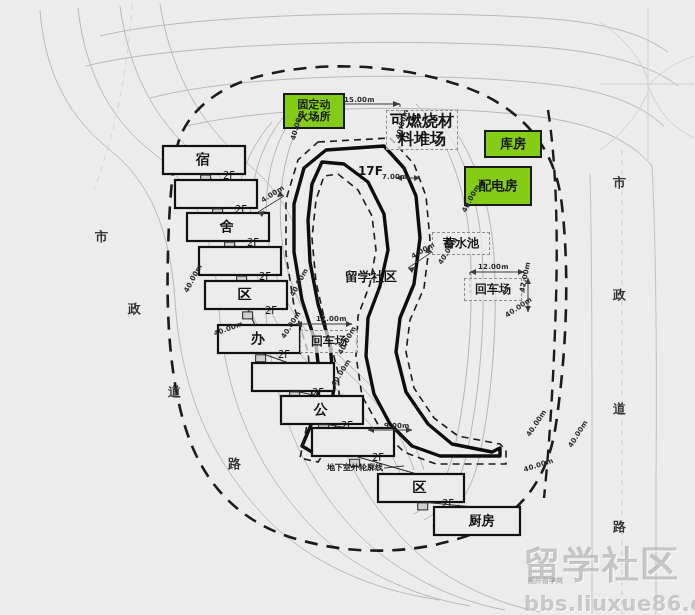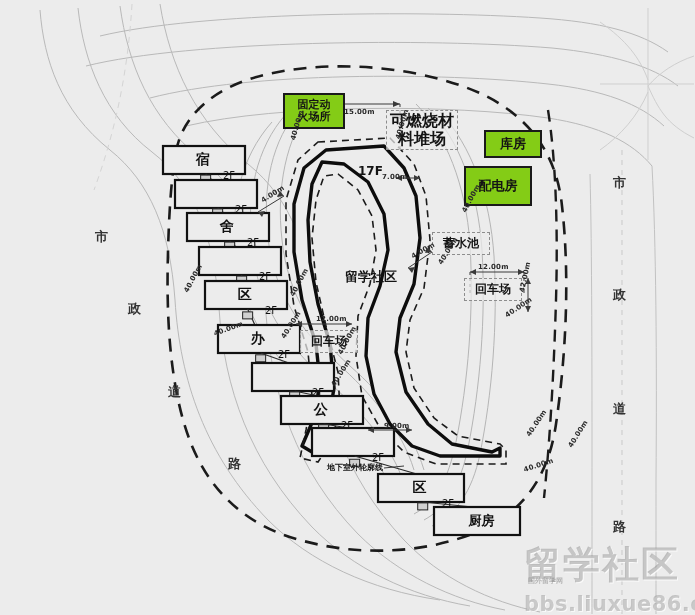--- a/index.html
+++ b/index.html
@@ -334,21 +334,21 @@
       <div class="bldg-f" style="left: 265px; top: 285px;">2F</div>
       <div class="bldg-name" style="left: 250.8px; top: 330px; font-size: 14px;">办</div>
       <div class="bldg-f" style="left: 278px; top: 329px;">2F</div>
       <div class="bldg-f" style="left: 312px; top: 367px;">2F</div>
       <div class="bldg-name" style="left: 313.8px; top: 401px; font-size: 14px;">公</div>
       <div class="bldg-f" style="left: 341px; top: 400px;">2F</div>
       <div class="bldg-f" style="left: 372px; top: 432px;">2F</div>
       <div class="bldg-name" style="left: 412.4px; top: 479px; font-size: 14px;">区</div>
       <div class="bldg-f" style="left: 442px; top: 478px;">2F</div>
       <div class="bldg-name" style="left: 468.4px; top: 512px; font-size: 13px;">厨房</div>
-      <div class="lbl dim" style="left: 344px; top: 96px; transform: rotate(0deg); transform-origin: left center; margin-top: 12px;">15.00m</div>
+      <div class="lbl dim" style="left: 344px; top: 96px; transform: rotate(0deg); transform-origin: left center;">15.00m</div>
       <div class="lbl dim" style="left: 382px; top: 173px; transform: rotate(0deg); transform-origin: left center;">7.00m</div>
       <div class="lbl dim" style="left: 262px; top: 197px; transform: rotate(-32deg); transform-origin: left center;">4.00m</div>
       <div class="lbl dim" style="left: 412px; top: 253px; transform: rotate(-30deg); transform-origin: left center;">4.00m</div>
       <div class="lbl dim" style="left: 478px; top: 263px; transform: rotate(0deg); transform-origin: left center;">12.00m</div>
       <div class="lbl dim" style="left: 316px; top: 315px; transform: rotate(0deg); transform-origin: left center;">12.00m</div>
       <div class="lbl dim" style="left: 384px; top: 422px; transform: rotate(0deg); transform-origin: left center;">9.00m</div>
       <div class="lbl dim" style="left: 186px; top: 288px; transform: rotate(-62deg); transform-origin: left center;">40.00m</div>
       <div class="lbl dim" style="left: 292px; top: 292px; transform: rotate(-62deg); transform-origin: left center;">40.00m</div>
       <div class="lbl dim" style="left: 214px; top: 330px; transform: rotate(-20deg); transform-origin: left center;">40.00m</div>
       <div class="lbl dim" style="left: 283px; top: 334px; transform: rotate(-58deg); transform-origin: left center;">40.00m</div>

